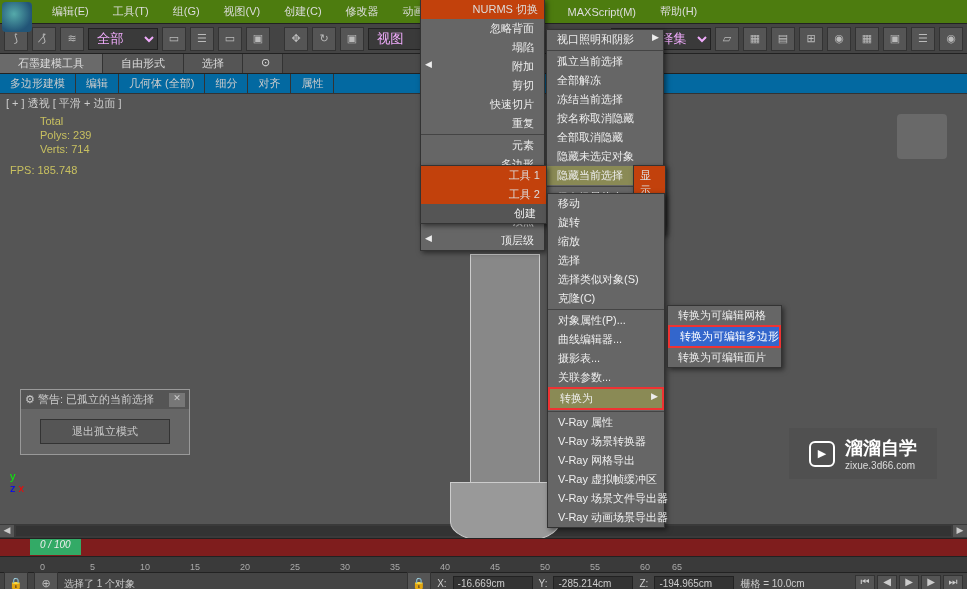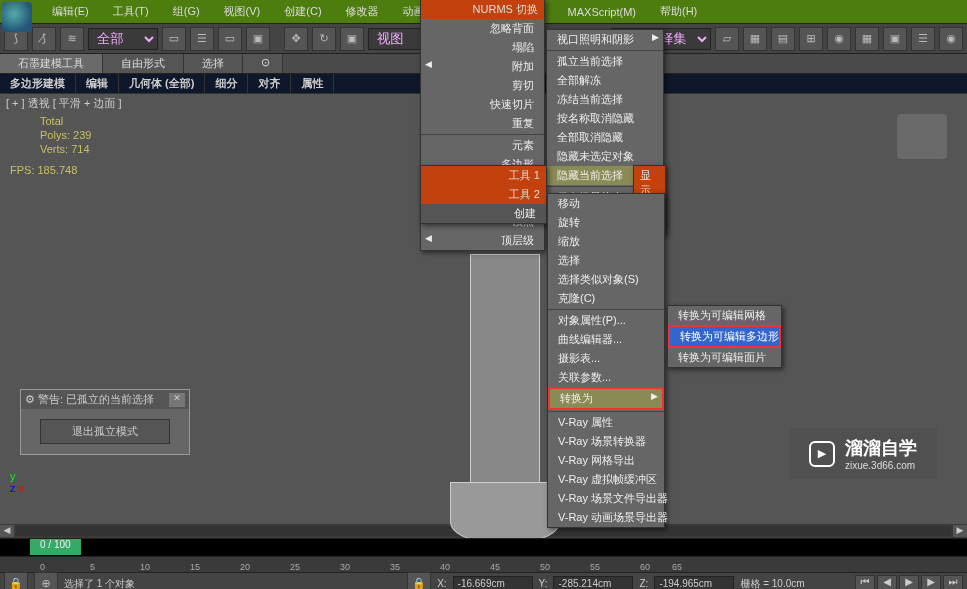--- a/index.html
+++ b/index.html
@@ -19,21 +19,21 @@
 .tselect.widest { width: 80px; }
 .divider { width: 6px; height: 24px; }
 
 
 .ribbon { background: #4a4a4a; height: 20px; display: flex; border-bottom: 1px solid #222; }
 .rtab { padding: 2px 18px; border-right: 1px solid #333; color: #ddd; background: #555; }
 .rtab.active { background: #6a6a6a; }
 .rtab.play { width: 40px; text-align: center; }
 
 
-.subribbon { background: #0f172a; height: 20px; display: flex; border-bottom: 1px solid #333; font-weight: bold; }
+.subribbon { background: #0369a1; height: 20px; display: flex; border-bottom: 1px solid #333; }
 .srtab { padding: 2px 10px; border-right: 1px solid #333; color: #ccc; }
 
 
 .workspace { position: relative; height: 430px; background: #555; }
 .vplabel { position: absolute; left: 6px; top: 2px; color: #ccc; font-size: 11px; }
 .stats { position: absolute; left: 40px; top: 20px; color: #c8c060; font-size: 11px; line-height: 14px; }
 .stats .row { white-space: pre; }
 .fps { position: absolute; left: 10px; top: 70px; color: #c8c060; }
 .navcube { position: absolute; right: 20px; top: 20px; width: 50px; height: 45px; background: #888; border-radius: 4px; opacity: .4; }
 .axisgizmo { position: absolute; left: 10px; bottom: 30px; }
@@ -59,21 +59,21 @@
 .menu .sep { height: 1px; background: #444; margin: 1px 0; }
 .redbox { border: 2px solid #e33; padding: 0; }
 
 
 .isobox { position: absolute; left: 20px; top: 295px; width: 170px; background: #666; border: 1px solid #999; }
 .isobox .title { background: #555; padding: 2px 4px; display: flex; justify-content: space-between; align-items: center; }
 .isobox .title .close { width: 16px; height: 14px; background: #777; text-align: center; font-size: 9px; }
 .isobox .btn { margin: 10px auto; width: 130px; text-align: center; background: #555; border: 1px solid #333; padding: 4px 0; }
 
 
-.timeline { background: #000000; height: 18px; position: relative; border-top: 1px solid #222; }
+.timeline { background: #7f1d1d; height: 18px; position: relative; border-top: 1px solid #222; font-style: italic; }
 .timehead { position: absolute; left: 30px; top: 0; background: #3a6; color: #eee; padding: 0 10px; height: 16px; font-size: 10px; }
 .timescroll { background: #3a3a3a; height: 14px; display: flex; align-items: center; }
 .timescroll .arrow { width: 14px; height: 12px; background: #555; text-align: center; font-size: 9px; }
 .timescroll .track { flex: 1; background: #333; height: 10px; margin: 0 2px; }
 
 .ruler { background: #3a3a3a; height: 16px; display: flex; align-items: flex-end; color: #aaa; font-size: 9px; border-top: 1px solid #222; position: relative; }
 .ruler .tick { position: absolute; bottom: 0; }
 .ruler .t0 { left: 40px; } .ruler .t5 { left: 90px; } .ruler .t10 { left: 140px;} .ruler .t15 { left:190px;} .ruler .t20{left:240px;} .ruler .t25{left:290px;} .ruler .t30{left:340px;} .ruler .t35{left:390px;} .ruler .t40{left:440px;} .ruler .t45{left:490px;} .ruler .t50{left:540px;} .ruler .t55{left:590px;} .ruler .t60{left:640px;} .ruler .t65{left:672px;}
 
 

